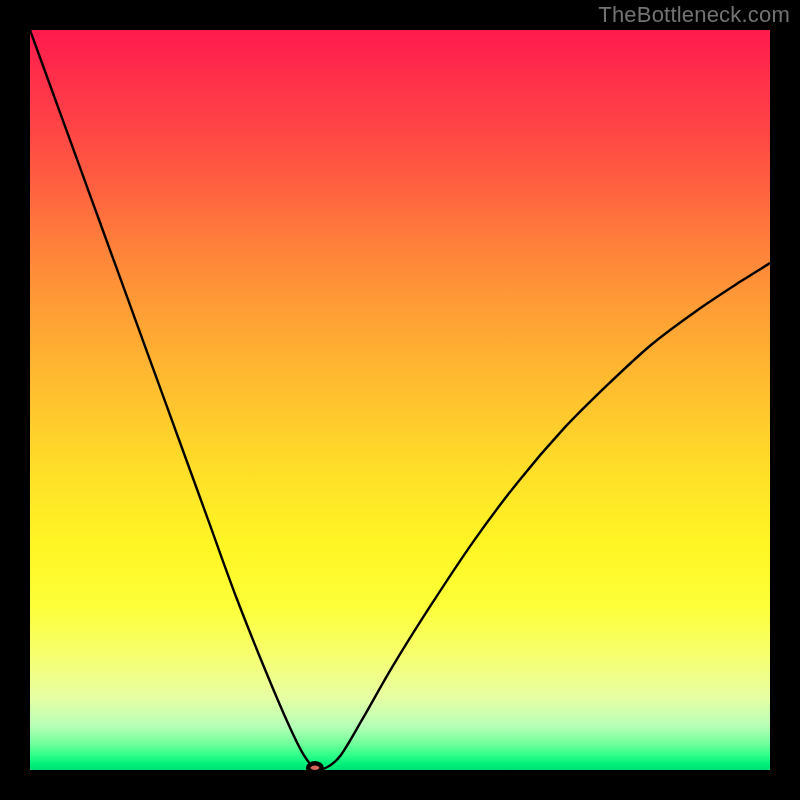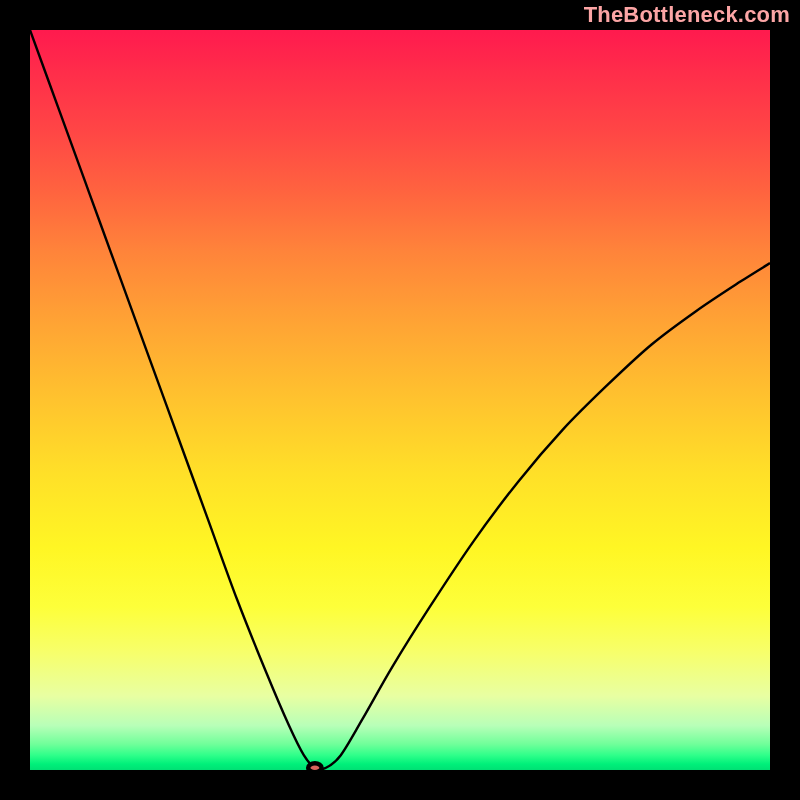--- a/index.html
+++ b/index.html
@@ -64,23 +64,23 @@
   }
   .dot {
     fill: #d9645c;
     stroke: #000;
     stroke-width: 0.6;
   }
   .watermark {
     position: absolute;
     top: 2px;
     right: 10px;
-    color: #fca5a5;
+    color: #737373;
     font-size: 22px;
-    font-weight: 700;
+    font-weight: 400;
     letter-spacing: 0.2px;
     user-select: none;
   }
 </style>
 </head>
 <body>
 
 <div class="frame">
   <div class="plot">
     <div class="gradient"></div>

